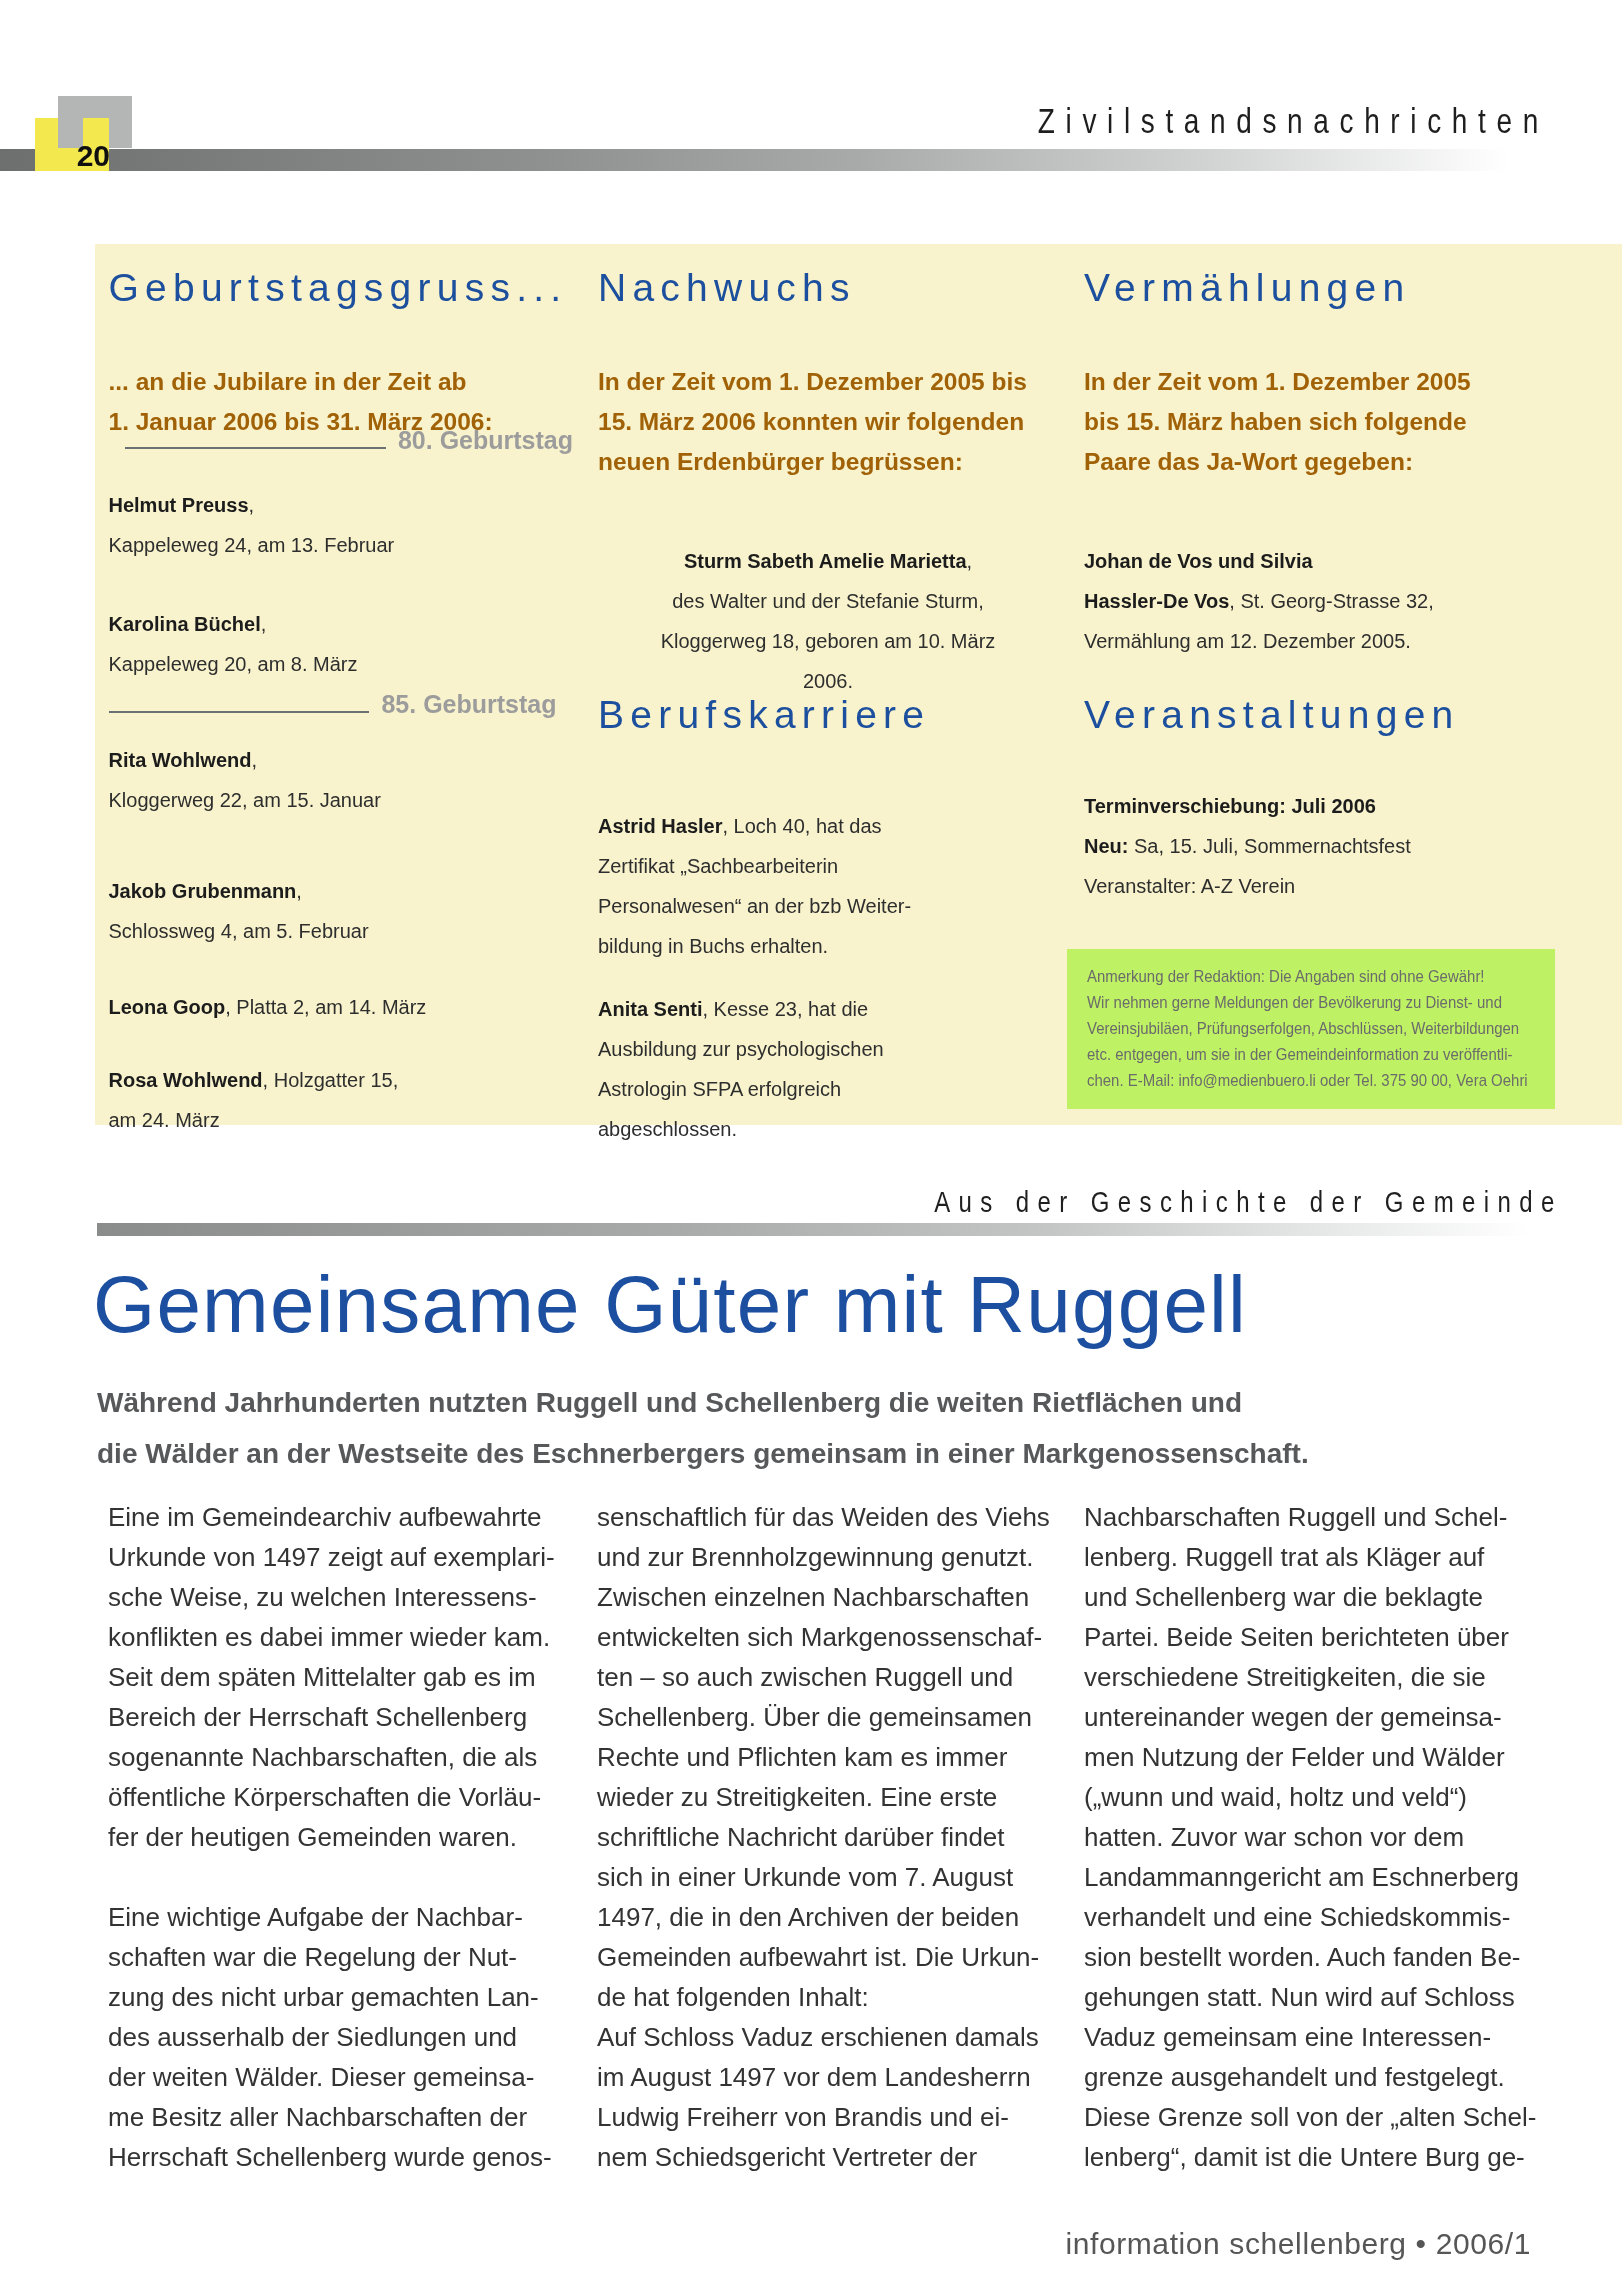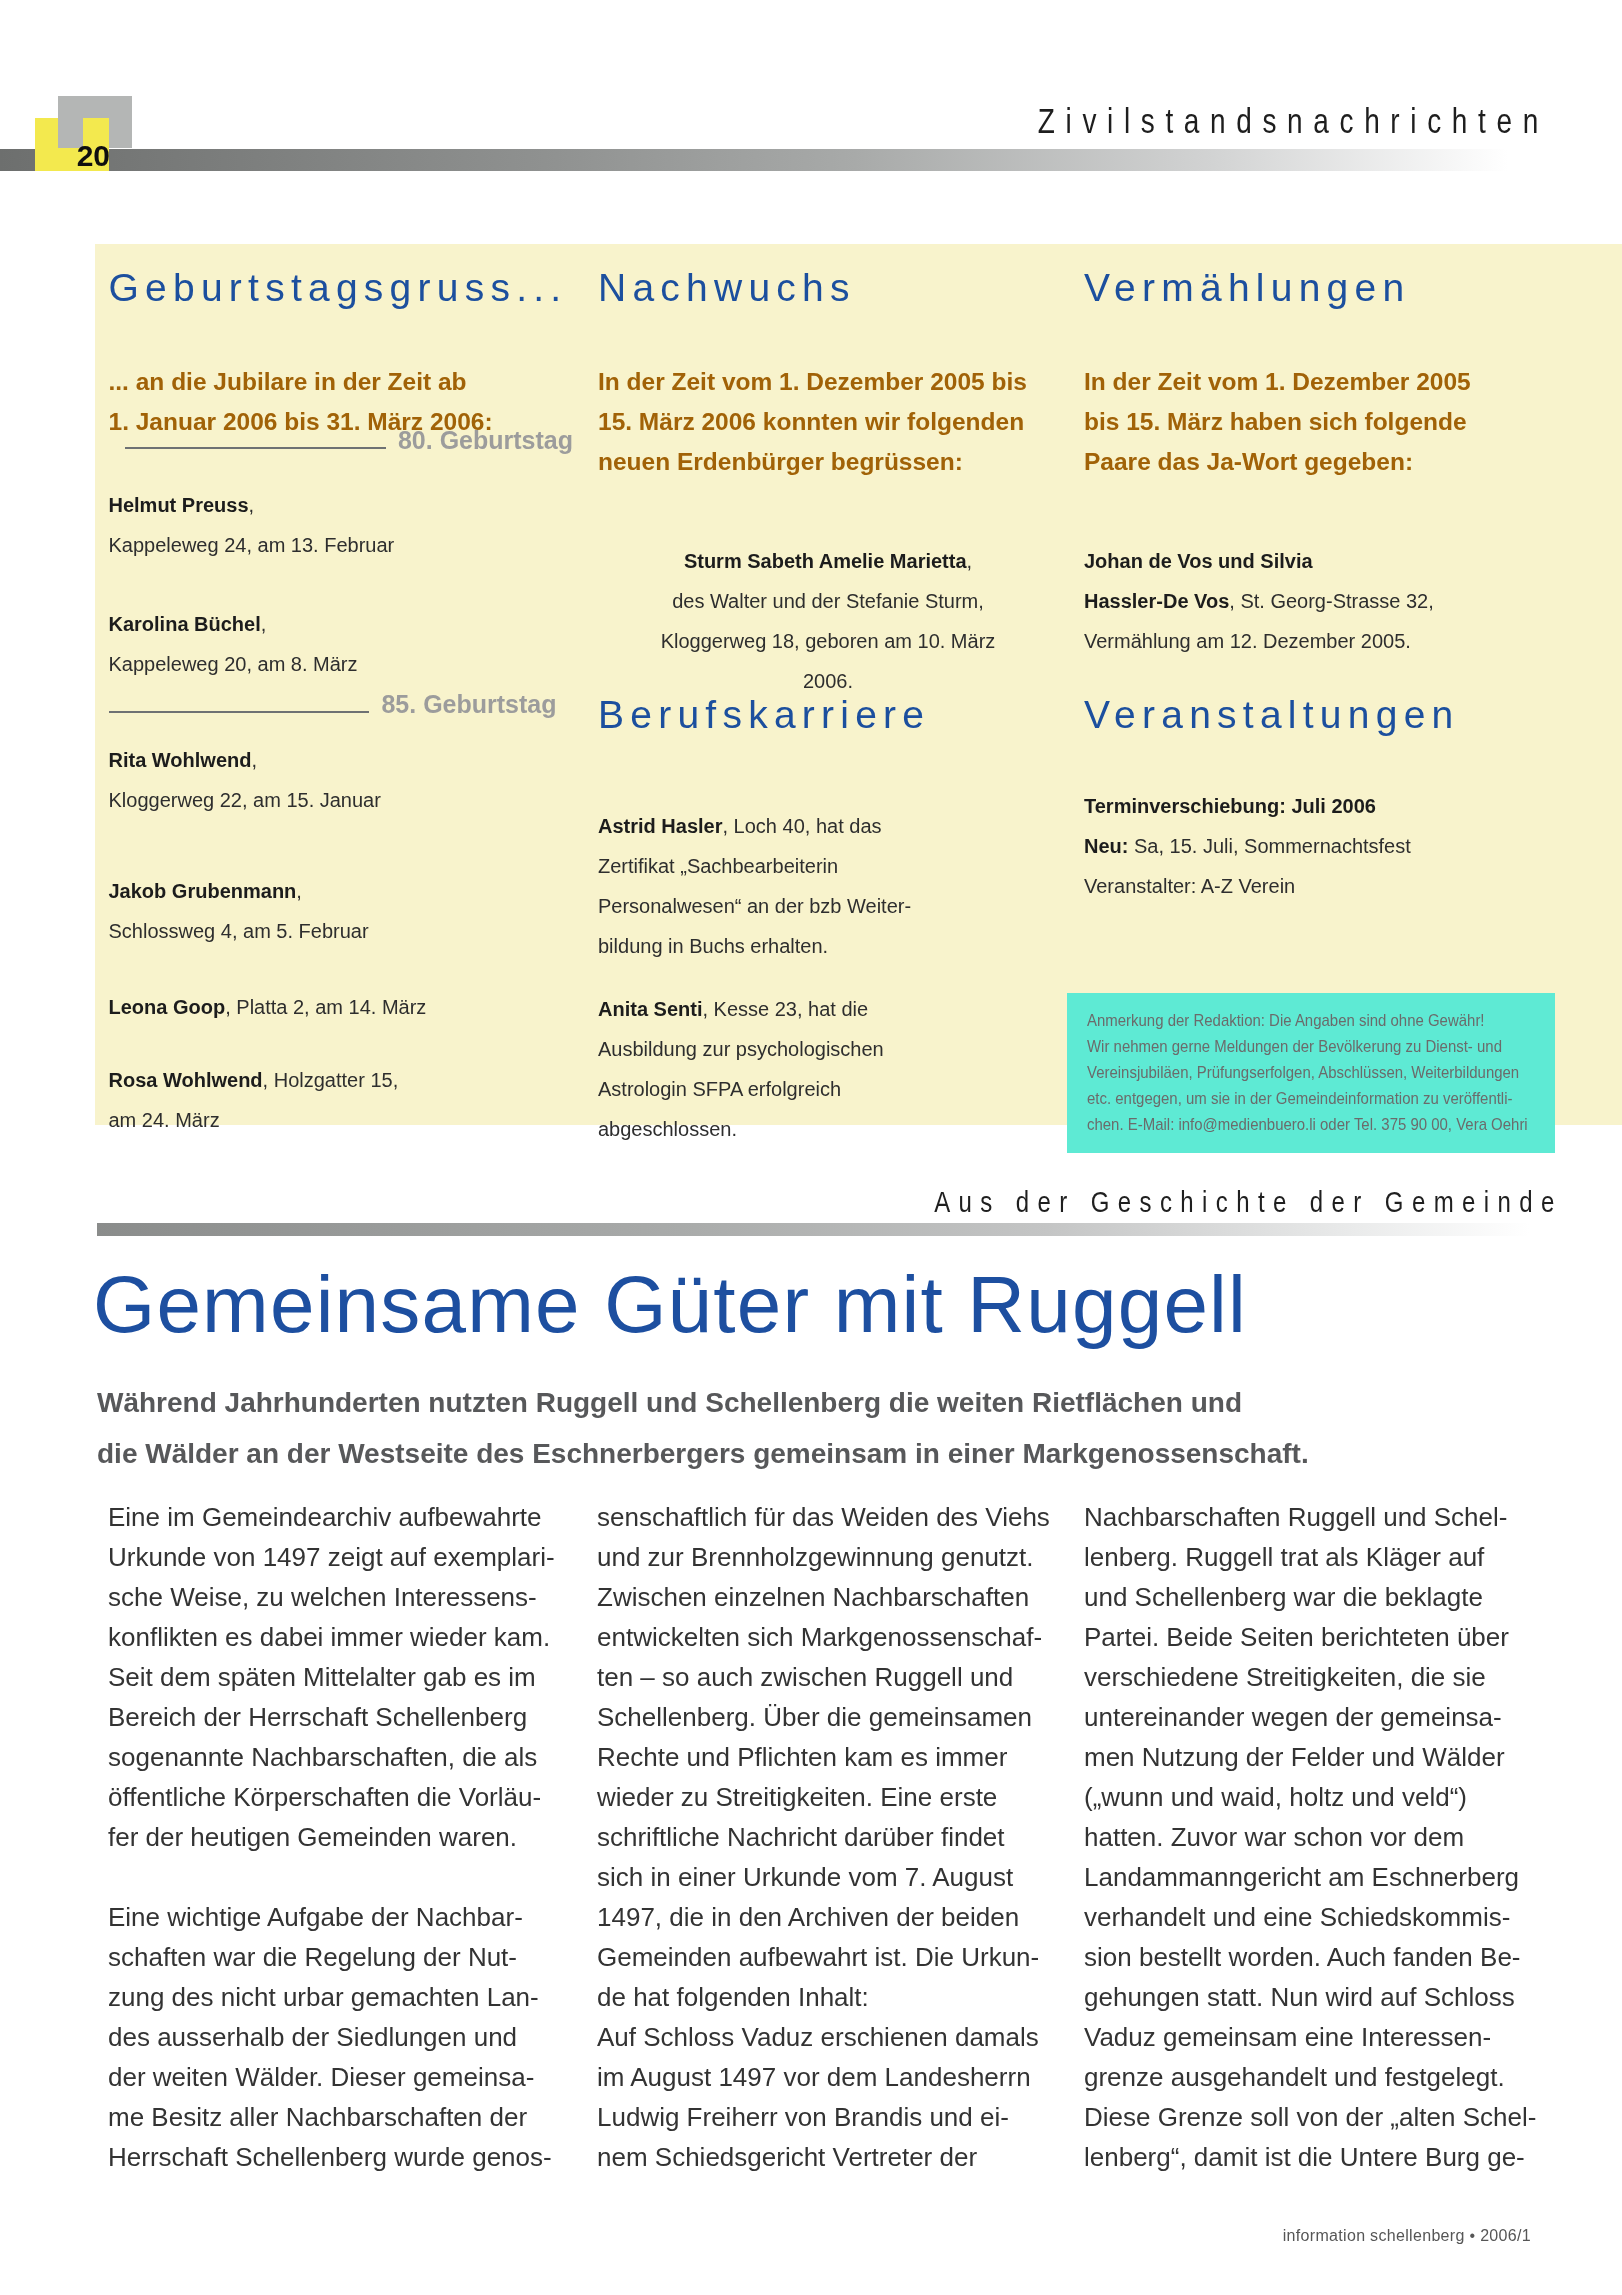--- a/index.html
+++ b/index.html
@@ -19,37 +19,37 @@
     color:#1e1e1e;white-space:nowrap;transform:scaleX(0.8);transform-origin:100% 50%;}
   
   .panel{position:absolute;left:95px;top:244px;width:1548px;height:881px;background:#f8f3cc;}
   .sec-h{position:absolute;font-size:39px;letter-spacing:0.16em;color:#1c4f9e;white-space:nowrap;}
   .intro{position:absolute;width:460px;font-size:24.5px;font-weight:bold;line-height:40px;color:#a16207;}
   .entry{position:absolute;width:460px;font-size:20px;line-height:40px;color:#2e2e2e;}
   .entry b{color:#1c1c1c;}
   .rule-row{position:absolute;width:448px;display:flex;align-items:flex-end;gap:12px;}
   .rule-line{flex:1;height:2.5px;background:#6e7173;margin-bottom:7.6px;}
   .rule-label{font-weight:bold;font-size:25px;line-height:34px;color:#9c9c9c;white-space:nowrap;}
-  .note{position:absolute;left:972px;top:705px;width:488px;background:#5eead4;
-    padding:15px 20px;box-sizing:border-box;margin-top:44px;}
+  .note{position:absolute;left:972px;top:705px;width:488px;background:#bef264;
+    padding:15px 20px;box-sizing:border-box;}
   .note-text{font-size:17px;line-height:26px;color:#6b6b6b;
     transform:scaleX(0.88);transform-origin:0 0;width:113%;}
   
   .kicker{position:absolute;right:59px;top:1185px;font-size:30px;letter-spacing:0.35em;
     color:#1f1f1f;white-space:nowrap;transform:scaleX(0.8);transform-origin:100% 50%;}
   .mid-bar{position:absolute;left:97px;top:1223px;width:1462px;height:12.7px;
     background:linear-gradient(to right,#8a8c8b 0%,#a9abaa 40%,#c4c5c5 65%,#e8e9e9 85%,#ffffff 98%);}
   .art-title{position:absolute;left:93px;top:1259px;font-size:80px;letter-spacing:0.015em;
     color:#1d4fa0;white-space:nowrap;}
   .lead{position:absolute;left:97px;top:1377px;width:1352px;font-size:28px;font-weight:bold;
     line-height:51px;color:#57585a;}
   .body-col{position:absolute;top:1497px;width:460px;font-size:26px;line-height:40px;color:#333333;}
   .body-col p{margin:0;}
   .body-col p + p{margin-top:40px;}
-  .footer{position:absolute;right:91px;top:2227px;font-size:16px;letter-spacing:0.02em;color:#565656;}
+  .footer{position:absolute;right:91px;top:2227px;font-size:30px;letter-spacing:0.02em;color:#565656;}
 </style>
 </head>
 <body>
 
 <div id="canvas">
 
   <div class="top-bar"></div>
   <div class="logo-gray"></div>
   <div class="logo-yellow"></div>
   <div class="logo-notch"></div>

